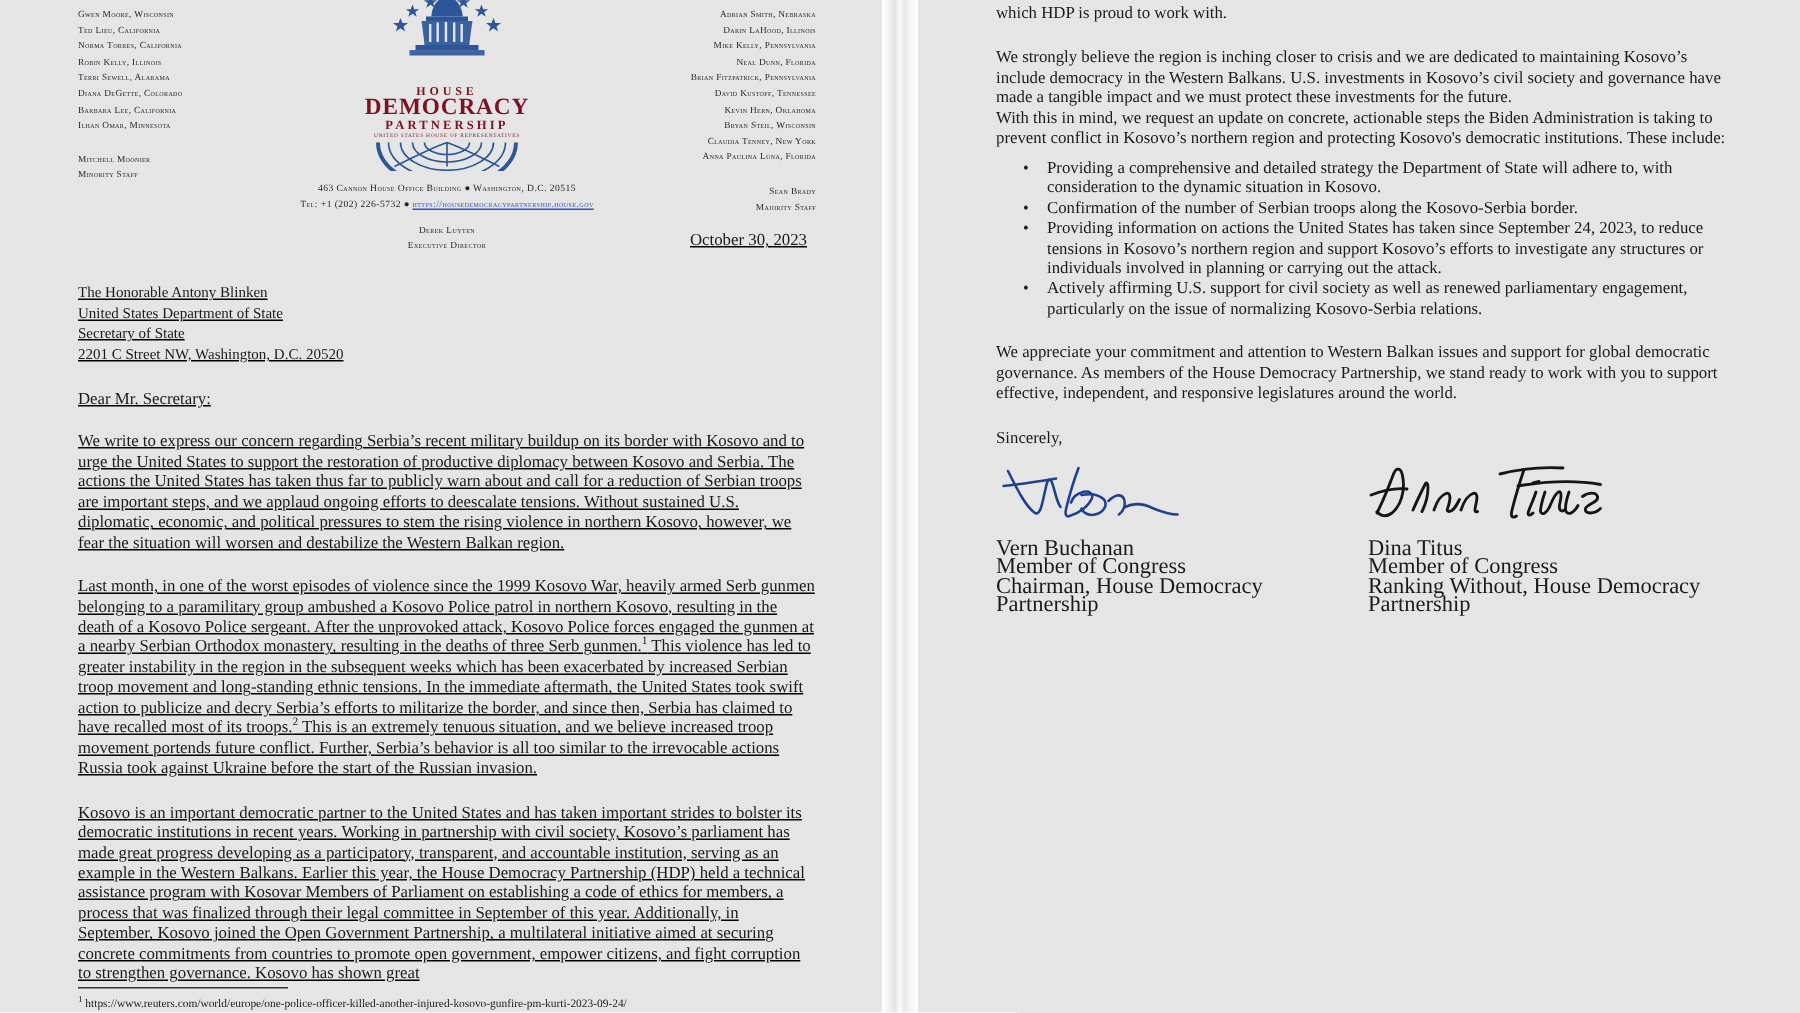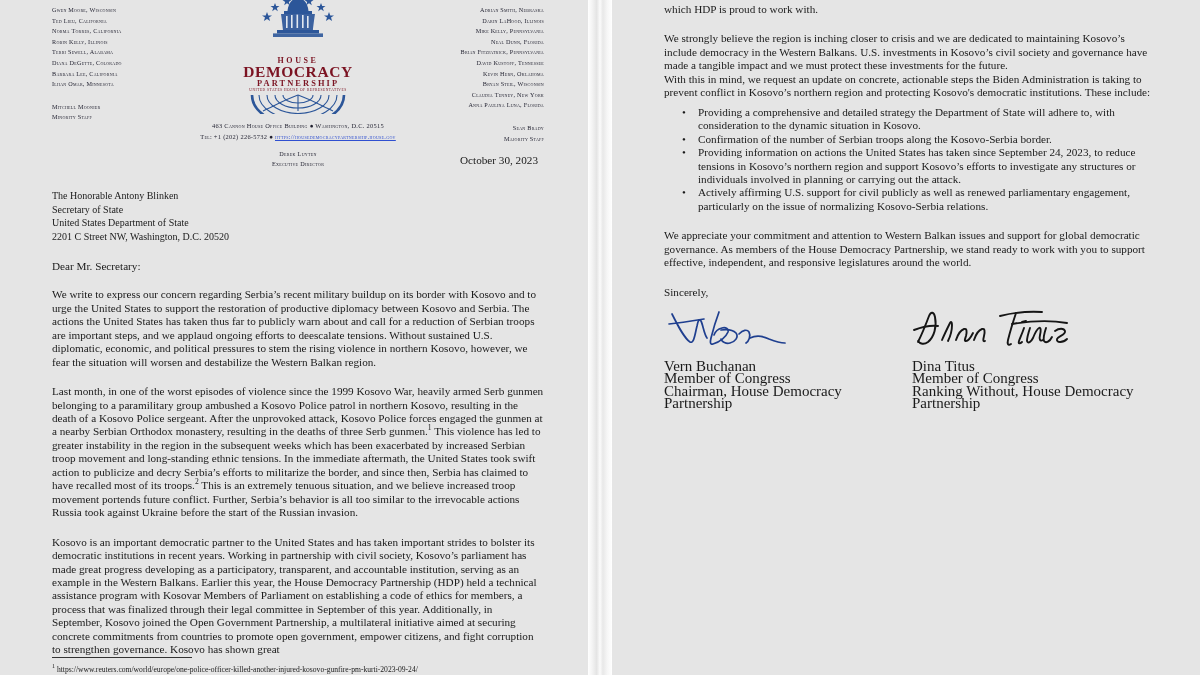--- a/index.html
+++ b/index.html
@@ -32,20 +32,21 @@
         #fbfbfb 50%, #e8e8e8 62%, #f6f6f6 80%, #ffffff 100%);
     flex: 0 0 24px;
   }
   .page-right { width: 588px; }
 
   .sheet-left {
     position: absolute;
     left: 0; top: 0;
     width: 588px;
     padding: 0 44px 0 52px;
+    text-decoration: underline;
   }
   .sheet-right {
     position: absolute;
     left: 0; top: 0;
     width: 588px;
     padding: 0 40px 0 52px;
   }
 
   
   .letterhead {
@@ -341,22 +342,22 @@
             <div>Executive Director</div>
           </div>
 
         </div>
       </div>
 
       <div class="date">October 30, 2023</div>
 
       <div class="addressee">
         <div>The Honorable Antony Blinken</div>
+        <div>United States Department of State</div>
         <div>Secretary of State</div>
-        <div>United States Department of State</div>
         <div>2201 C Street NW, Washington, D.C. 20520</div>
       </div>
 
       <div class="salutation">Dear Mr. Secretary:</div>
 
       <p class="body">We write to express our concern regarding Serbia’s recent military buildup on its border with Kosovo and to urge the United States to support the restoration of productive diplomacy between Kosovo and Serbia. The actions the United States has taken thus far to publicly warn about and call for a reduction of Serbian troops are important steps, and we applaud ongoing efforts to deescalate tensions. Without sustained U.S. diplomatic, economic, and political pressures to stem the rising violence in northern Kosovo, however, we fear the situation will worsen and destabilize the Western Balkan region.</p>
 
       <p class="body"><span>Last month, in one of the worst episodes of violence since the 1999 Kosovo War, heavily armed Serb gunmen belonging to a paramilitary group ambushed a Kosovo Police patrol in northern Kosovo, resulting in the death of a Kosovo Police sergeant. After the unprovoked attack, Kosovo Police forces engaged the gunmen at a nearby Serbian Orthodox monastery, resulting in the deaths of three Serb gunmen.</span><sup class="fn">1</sup><span> This violence has led to greater instability in the region in the subsequent weeks which has been exacerbated by increased Serbian troop movement and long-standing ethnic tensions. In the immediate aftermath, the United States took swift action to publicize and decry Serbia’s efforts to militarize the border, and since then, Serbia has claimed to have recalled most of its troops.</span><sup class="fn">2</sup><span> This is an extremely tenuous situation, and we believe increased troop movement portends future conflict. Further, Serbia’s behavior is all too similar to the irrevocable actions Russia took against Ukraine before the start of the Russian invasion.</span></p>
 
       <p class="body">Kosovo is an important democratic partner to the United States and has taken important strides to bolster its democratic institutions in recent years. Working in partnership with civil society, Kosovo’s parliament has made great progress developing as a participatory, transparent, and accountable institution, serving as an example in the Western Balkans. Earlier this year, the House Democracy Partnership (HDP) held a technical assistance program with Kosovar Members of Parliament on establishing a code of ethics for members, a process that was finalized through their legal committee in September of this year. Additionally, in September, Kosovo joined the Open Government Partnership, a multilateral initiative aimed at securing concrete commitments from countries to promote open government, empower citizens, and fight corruption to strengthen governance. Kosovo has shown great</p>
@@ -378,21 +379,21 @@
       <p class="cont-line">which HDP is proud to work with.</p>
 
       <p class="body">We strongly believe the region is inching closer to crisis and we are dedicated to maintaining Kosovo’s include democracy in the Western Balkans. U.S. investments in Kosovo’s civil society and governance have made a tangible impact and we must protect these investments for the future.</p>
 
       <p class="body tight">With this in mind, we request an update on concrete, actionable steps the Biden Administration is taking to prevent conflict in Kosovo’s northern region and protecting Kosovo's democratic institutions. These include:</p>
 
       <ul class="reqs">
         <li>Providing a comprehensive and detailed strategy the Department of State will adhere to, with consideration to the dynamic situation in Kosovo.</li>
         <li>Confirmation of the number of Serbian troops along the Kosovo-Serbia border.</li>
         <li>Providing information on actions the United States has taken since September 24, 2023, to reduce tensions in Kosovo’s northern region and support Kosovo’s efforts to investigate any structures or individuals involved in planning or carrying out the attack.</li>
-        <li>Actively affirming U.S. support for civil publicly as well as renewed parliamentary engagement, particularly on the issue of normalizing Kosovo-Serbia relations.</li>
+        <li>Actively affirming U.S. support for civil society as well as renewed parliamentary engagement, particularly on the issue of normalizing Kosovo-Serbia relations.</li>
       </ul>
 
       <p class="body">We appreciate your commitment and attention to Western Balkan issues and support for global democratic governance. As members of the House Democracy Partnership, we stand ready to work with you to support effective, independent, and responsive legislatures around the world.</p>
 
       <div class="sincerely">Sincerely,</div>
 
       <div class="sig-row">
 
         <div class="sig-col">
           <div class="sig-img">

